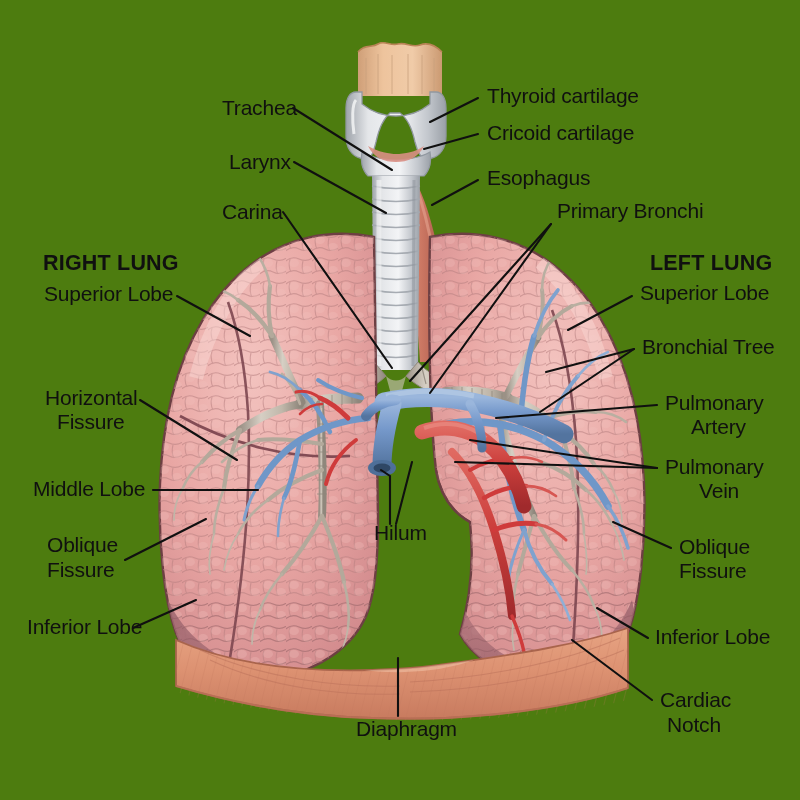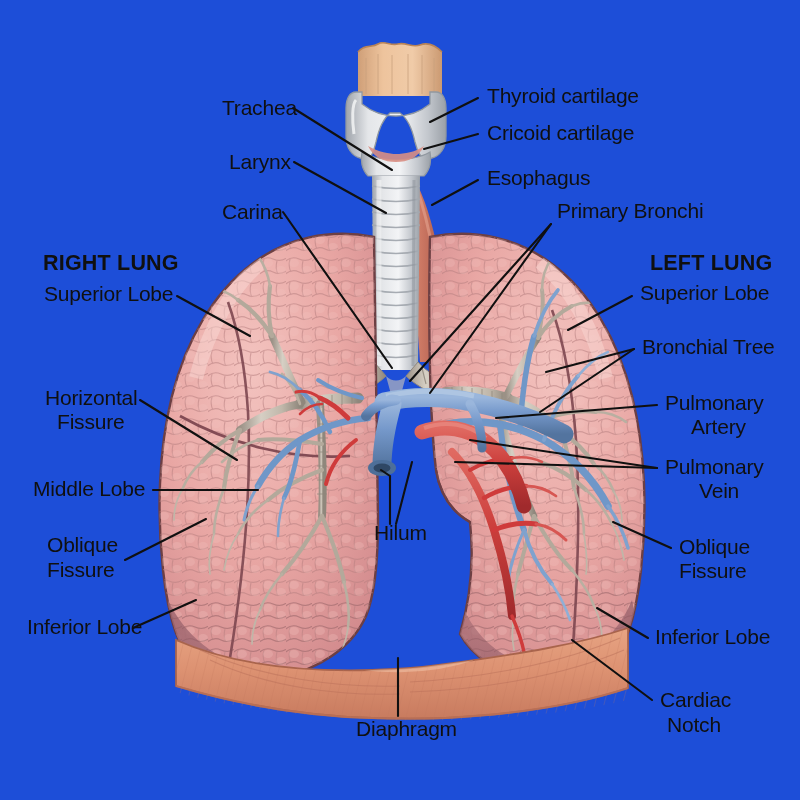--- a/index.html
+++ b/index.html
@@ -1,18 +1,18 @@
 <!DOCTYPE html>
 <html><head>
 <meta charset="utf-8">
 <style>
   html,body{margin:0;padding:0;background:#fff;}
   body{width:800px;height:800px;overflow:hidden;
        font-family:"Liberation Sans","DejaVu Sans",sans-serif;}
-  #stage{position:relative;width:800px;height:800px;background:#1d4ed8;}
+  #stage{position:relative;width:800px;height:800px;background:#4d7c0f;}
   svg{display:block;}
   .lbl{font-family:"Liberation Sans","DejaVu Sans",sans-serif;
        font-size:21px;fill:#101010;letter-spacing:-0.2px;}
   .lbl.bold{font-weight:bold;font-size:21.5px;letter-spacing:0.2px;}
   .lead{stroke:#101010;stroke-width:2.1;fill:none;stroke-linecap:round;}
 </style>
 </head>
 <body>
 
 <div id="stage">

